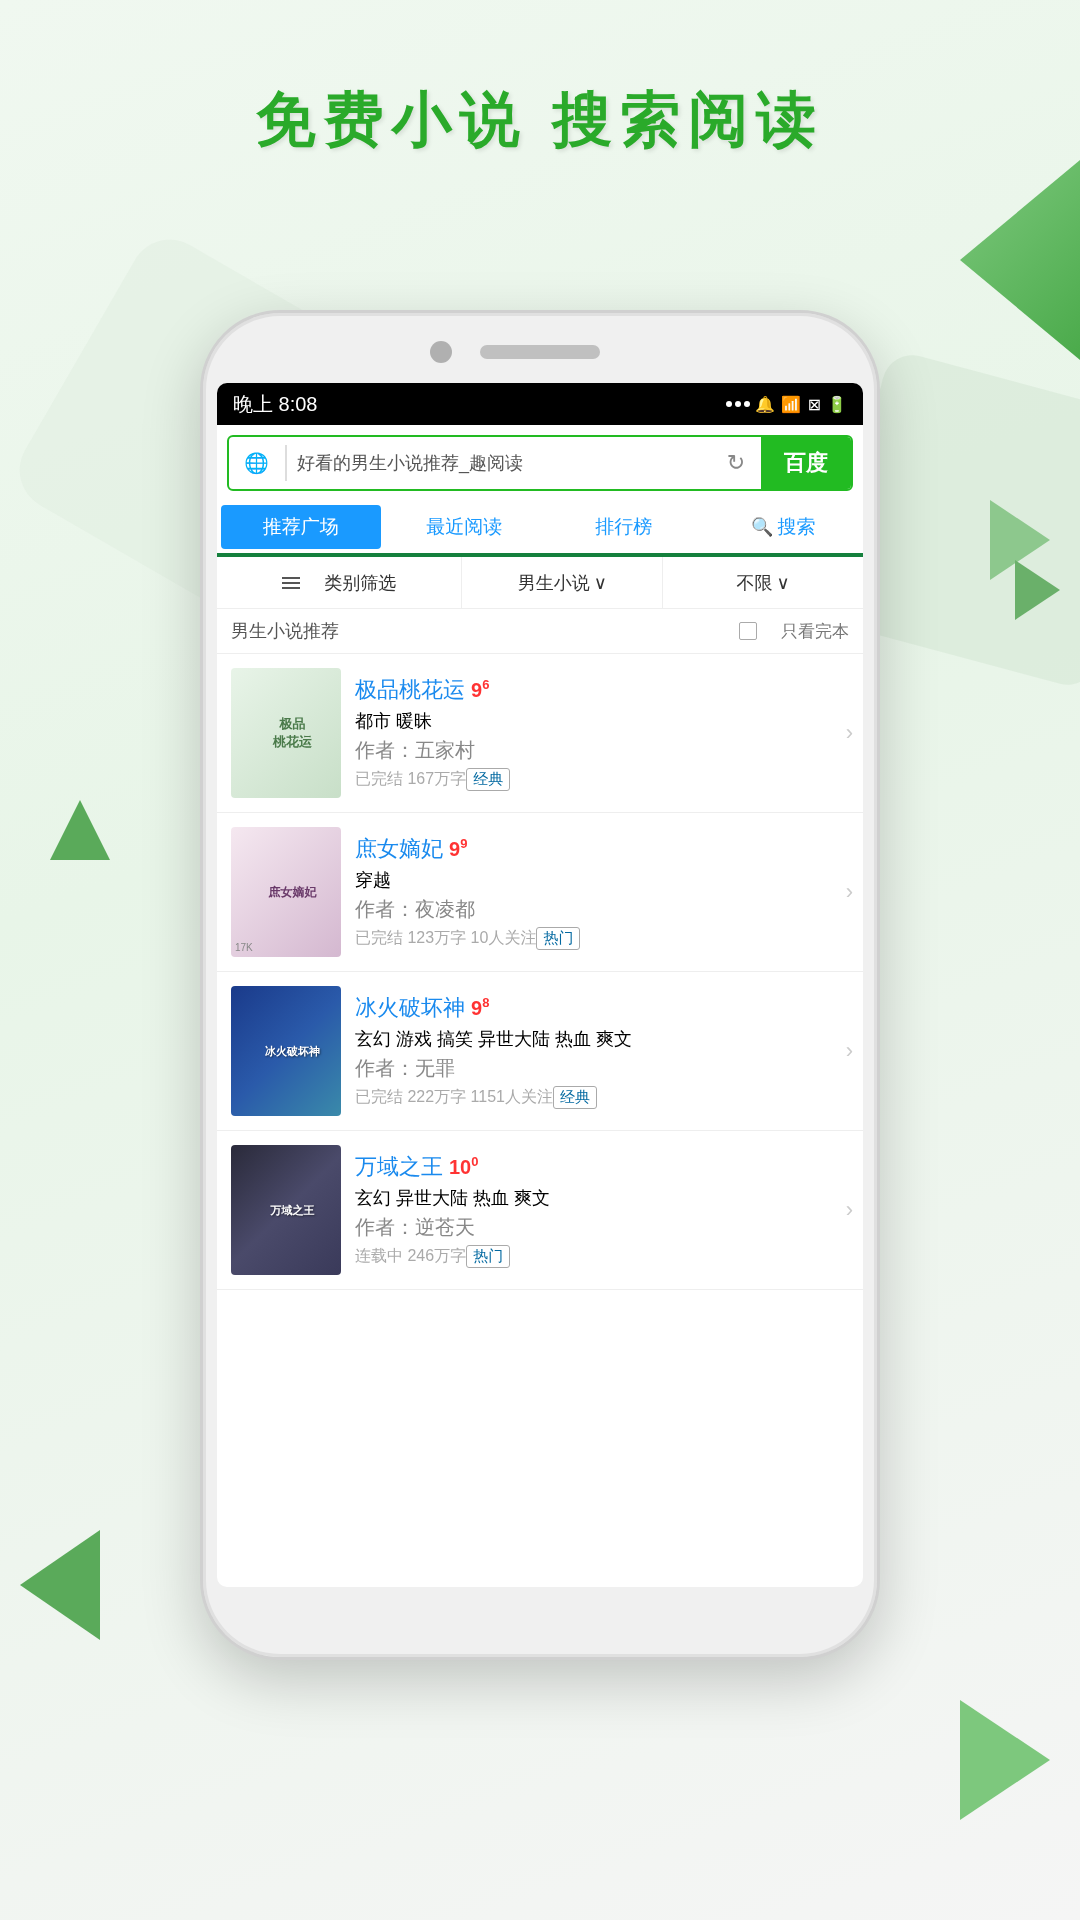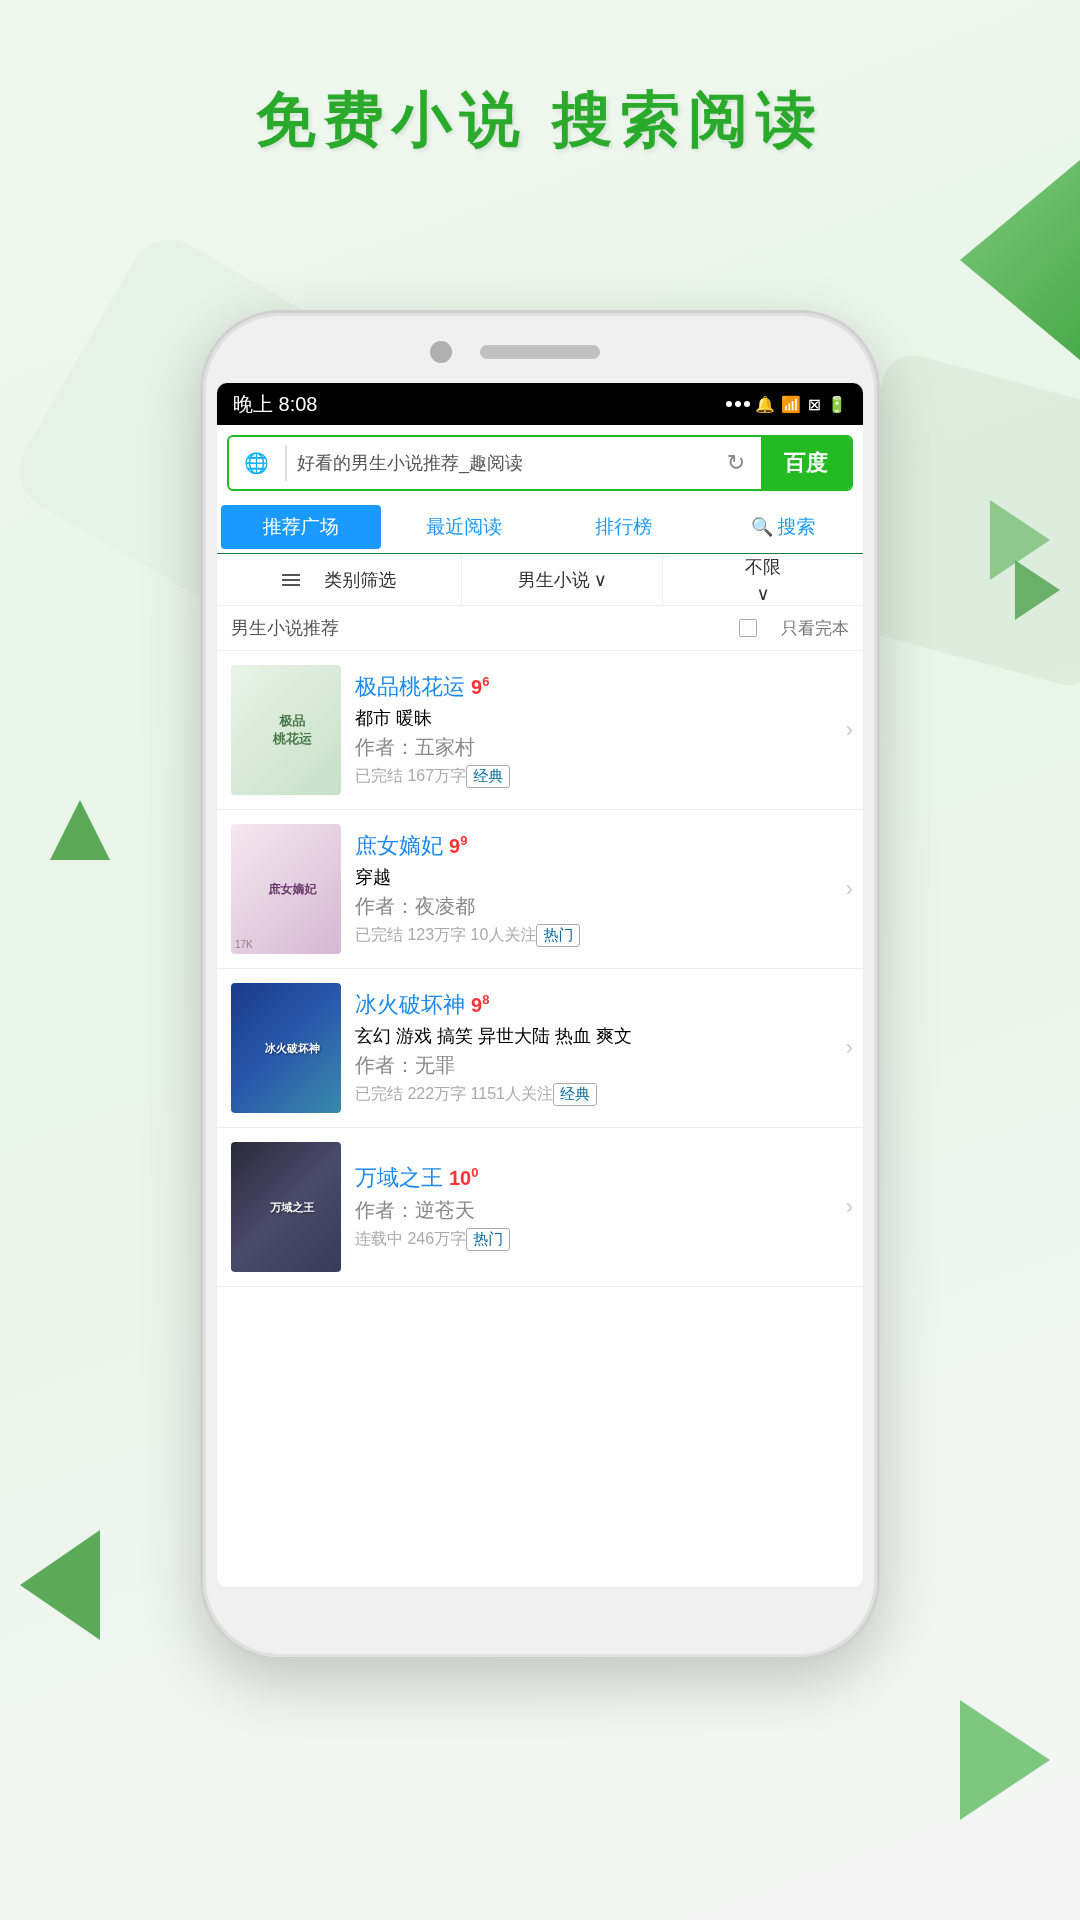--- a/index.html
+++ b/index.html
@@ -275,21 +275,21 @@
       display: flex;
       align-items: center;
       justify-content: center;
       font-size: 22px;
       font-weight: bold;
     }
 
     
     .nav-tabs {
       display: flex;
-      border-bottom: 1px solid #15803d;
+      border-bottom: 4px solid #15803d;
       flex-shrink: 0;
     }
     .nav-tab {
       flex: 1;
       height: 52px;
       display: flex;
       align-items: center;
       justify-content: center;
       font-size: 19px;
       color: #1a9aff;
@@ -322,21 +322,21 @@
     .filter-item {
       flex: 1;
       display: flex;
       align-items: center;
       justify-content: center;
       font-size: 18px;
       color: #333;
       border-right: 1px solid #eee;
       gap: 4px;
     }
-    .filter-item:last-child { border-right: none; flex-direction: column; }
+    .filter-item:last-child { border-right: none; }
     .filter-item-left {
       flex: 0 0 38%;
       gap: 20px;
     }
     .filter-lines {
       display: flex;
       flex-direction: column;
       gap: 3px;
       margin-right: 4px;
     }
@@ -638,20 +638,21 @@
 
         <div class="book-item">
           <div class="book-cover cover-4">
             <div class="cover-text" style="font-size:11px;text-align:center;">万域之王</div>
           </div>
           <div class="book-info">
             <div class="book-title-row">
               <span class="book-title">万域之王</span>
               <span class="book-rating">10<sup>0</sup></span>
             </div>
+            <div class="book-genre">玄幻 异世大陆 热血 爽文</div>
             <div class="book-author">作者：逆苍天</div>
             <div class="book-stats">
               <span>连载中 246万字</span>
               <span class="badge">热门</span>
             </div>
           </div>
           <div class="book-arrow">›</div>
         </div>
 
       </div>

